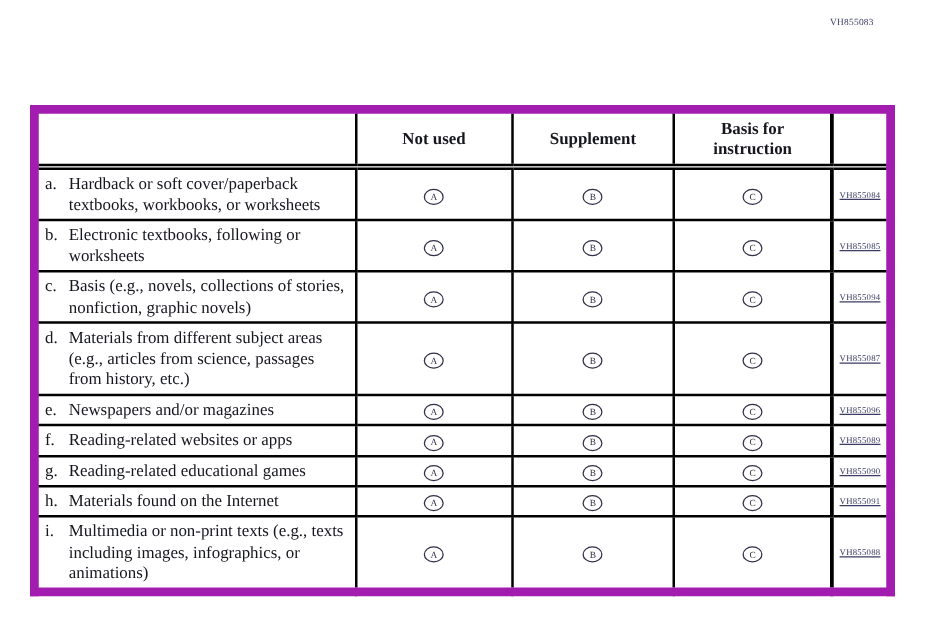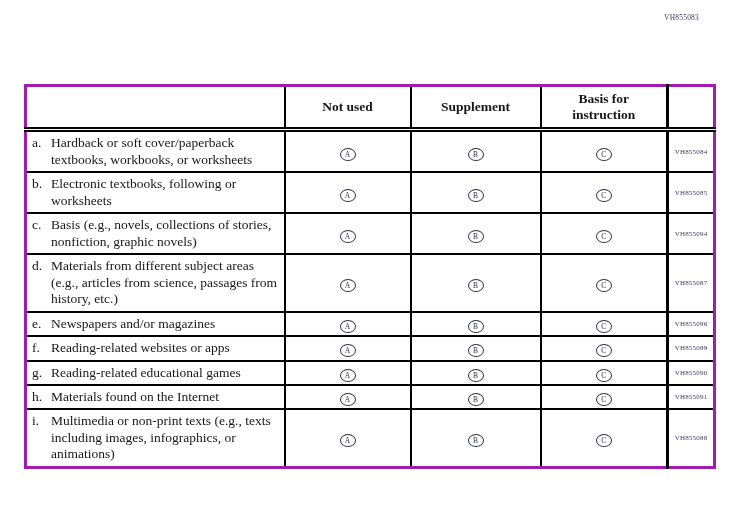--- a/index.html
+++ b/index.html
@@ -23,21 +23,21 @@
     font-weight:bold;font-size:14.5px;line-height:1.3;
     width:25px;flex:none;
   }
   .q-text{
     font-size:14.5px;line-height:1.3;max-width:560px;
   }
   .q-bold{font-weight:bold;}
   table.survey{
     position:absolute;top:84px;left:24px;
     border-collapse:collapse;
-    border:3px solid #a21caf;
+    border:7px solid #a21caf;
     table-layout:fixed;
   }
   table.survey th, table.survey td{
     border:2px solid #000;
     vertical-align:middle;
   }
   table.survey thead th{
     border-bottom:5px double #000;
     font-weight:bold;font-size:13.5px;line-height:1.2;
     text-align:center;padding:4px 10px;
@@ -53,20 +53,21 @@
   .bubble{
     display:inline-flex;align-items:center;justify-content:center;
     width:14px;height:11px;
     border:1px solid #2f2f49;border-radius:50%;
     font-size:7.5px;line-height:1;color:#2f2f49;
     background:#fff;
     cursor:pointer;
   }
   td.code-cell, th.code-head{
     border-left:3px solid #000 !important;
+    text-decoration:underline;
   }
   td.code-cell{
     font-size:7px;color:#3c3c64;text-align:center;padding:0 1px;
     letter-spacing:0.2px;
   }
 </style>
 </head>
 <body>
 
 <div class="page">

